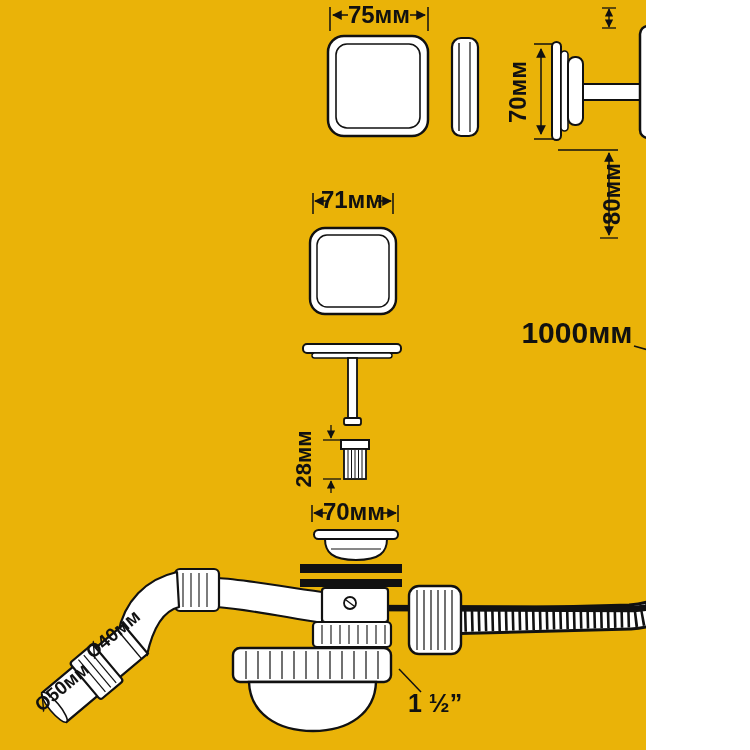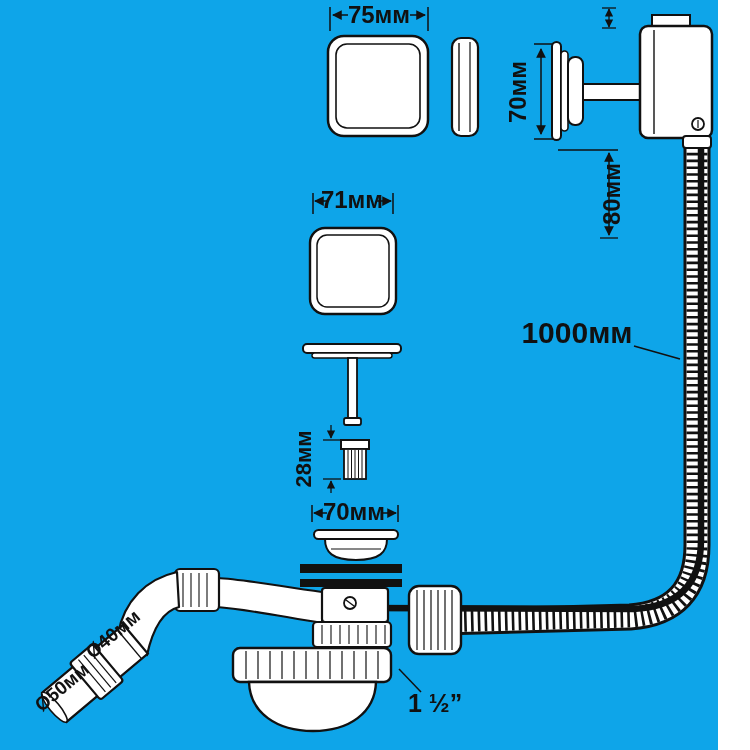--- a/index.html
+++ b/index.html
@@ -1,16 +1,16 @@
 <!DOCTYPE html>
 <html><head>
 <meta charset="utf-8">
 <style>
   html,body{margin:0;padding:0;background:#ffffff;}
-  .stage{width:718px;height:750px;position:relative;background:#0ea5e9;overflow:hidden;}
+  .stage{width:646px;height:750px;position:relative;background:#eab308;overflow:hidden;}
   svg{display:block;}
   .dim-text{font-family:"Liberation Sans",sans-serif;font-weight:700;fill:#111;}
   .t24{font-size:24px;} .t22{font-size:22px;} .t30{font-size:30px;} .t19{font-size:19px;} .t25{font-size:25px;}
   .ln{stroke:#111;fill:none;}
   .shape{stroke:#111;fill:#ffffff;}
   .solid{fill:#111;stroke:none;}
 </style>
 </head>
 <body>
 

